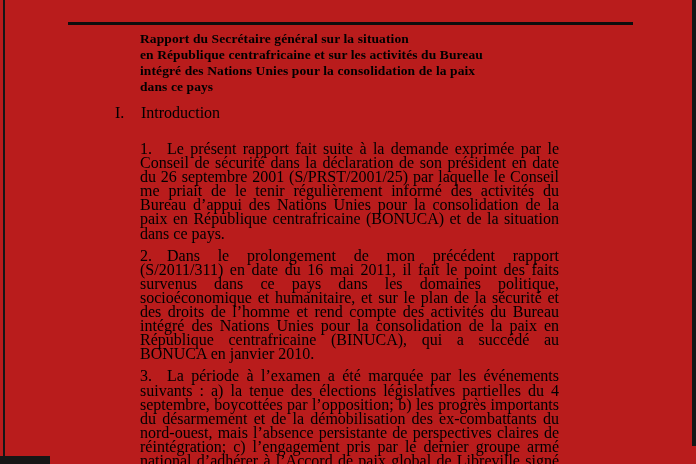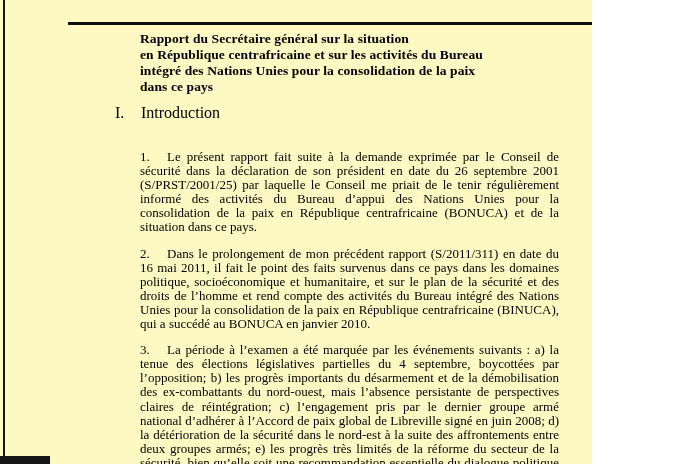--- a/index.html
+++ b/index.html
@@ -3,22 +3,22 @@
 <meta charset="utf-8">
 <style>
   html, body { margin: 0; padding: 0; }
   body {
     width: 696px; height: 464px;
     background: #ffffff;
     font-family: "Liberation Serif", serif;
   }
   .page {
     position: relative;
-    width: 592px; height: 464px;
-    background: #fef9c3;
+    width: 696px; height: 464px;
+    background: #b91c1c;
     color: #000000;
     overflow: hidden;
   }
   
   .edge-left  { position: absolute; left: 3px;  top: 0; width: 2px;  height: 464px; background: #161616; }
   .edge-right { position: absolute; left: 692px; top: 0; width: 4px; height: 446px; background: #161616; }
   .corner-mark{ position: absolute; left: 0; top: 456px; width: 50px; height: 8px;  background: #161616; }
   .top-rule   { position: absolute; left: 68px; top: 22px; width: 565px; height: 3px; background: #0d0d0d; }
 
   .title {
@@ -40,22 +40,22 @@
     font-size: 16px;
     line-height: 18px;
   }
   .sec-num { display: inline-block; width: 26px; }
   .body-text {
     position: absolute;
     left: 140px; top: 138px;
     width: 419px;
   }
   .para {
-    margin: 12px 0 8px 0;
-    font-size: 13px;
+    margin: 4px 0 8px 0;
+    font-size: 16px;
     line-height: 14.1px;
     text-align: justify;
     text-justify: inter-word;
   }
   .pnum { display: inline-block; width: 27px; }
 </style>
 </head>
 <body>
 
 <div class="page">

